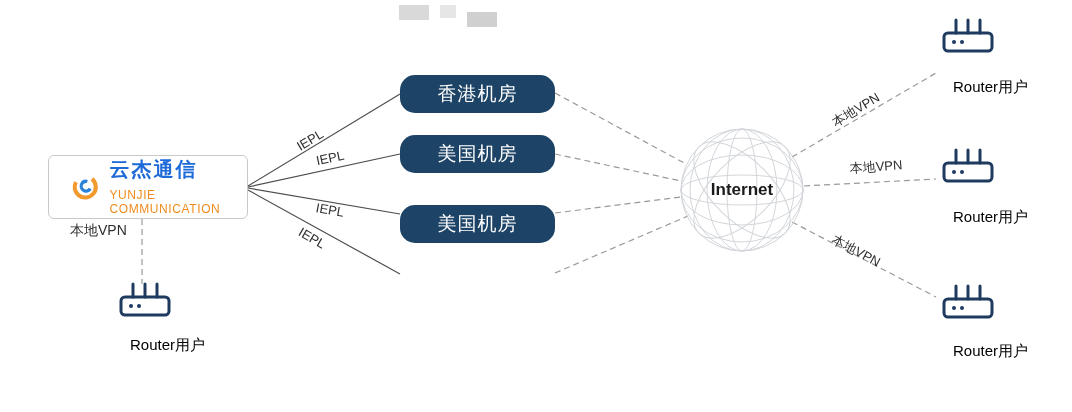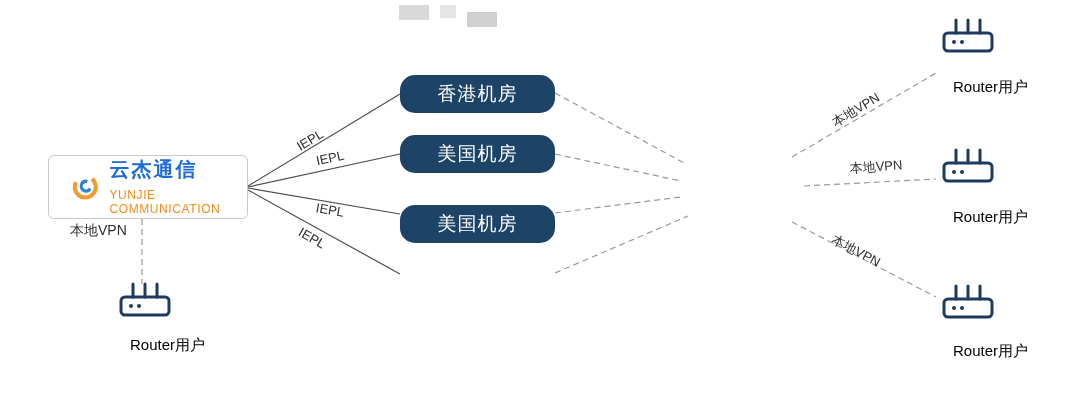--- a/index.html
+++ b/index.html
@@ -88,20 +88,34 @@
 
   <div class="dc" style="top:75px;">香港机房</div>
   <div class="dc" style="top:135px;">美国机房</div>
   <div class="dc" style="top:205px;">美国机房</div>
 
   <span class="edge-label" style="left:310px; top:140px; transform:translate(-50%,-50%) rotate(-31deg);">IEPL</span>
   <span class="edge-label" style="left:330px; top:158px; transform:translate(-50%,-50%) rotate(-12deg);">IEPL</span>
   <span class="edge-label" style="left:330px; top:210px; transform:translate(-50%,-50%) rotate(10deg);">IEPL</span>
   <span class="edge-label" style="left:312px; top:238px; transform:translate(-50%,-50%) rotate(30deg);">IEPL</span>
 
+  <div class="globe">
+    <svg width="126" height="126" viewBox="0 0 126 126">
+      <circle class="mesh" cx="63" cy="63" r="61" fill="#fdfdfd"></circle>
+      <ellipse class="mesh" cx="63" cy="63" rx="15" ry="61"></ellipse>
+      <ellipse class="mesh" cx="63" cy="63" rx="35" ry="61"></ellipse>
+      <ellipse class="mesh" cx="63" cy="63" rx="52" ry="61"></ellipse>
+      <ellipse class="mesh" cx="63" cy="63" rx="61" ry="15"></ellipse>
+      <ellipse class="mesh" cx="63" cy="63" rx="61" ry="35"></ellipse>
+      <ellipse class="mesh" cx="63" cy="63" rx="61" ry="52"></ellipse>
+      <ellipse class="mesh" cx="63" cy="63" rx="61" ry="30" transform="rotate(45 63 63)"></ellipse>
+      <ellipse class="mesh" cx="63" cy="63" rx="61" ry="30" transform="rotate(-45 63 63)"></ellipse>
+    </svg>
+    <span class="globe-label">Internet</span>
+  </div>
 
   <span class="edge-label" style="left:856px; top:110px; transform:translate(-50%,-50%) rotate(-31deg);">本地VPN</span>
   <span class="edge-label" style="left:876px; top:167px; transform:translate(-50%,-50%) rotate(-4deg);">本地VPN</span>
   <span class="edge-label" style="left:856px; top:251px; transform:translate(-50%,-50%) rotate(28deg);">本地VPN</span>
 
   <div class="router" style="left:116px; top:280px;">
     <svg class="router-icon" width="58" height="46" viewBox="0 0 58 46">
       <line class="stk" x1="17" y1="4" x2="17" y2="17"></line>
       <line class="stk" x1="29" y1="4" x2="29" y2="17"></line>
       <line class="stk" x1="41" y1="4" x2="41" y2="17"></line>

